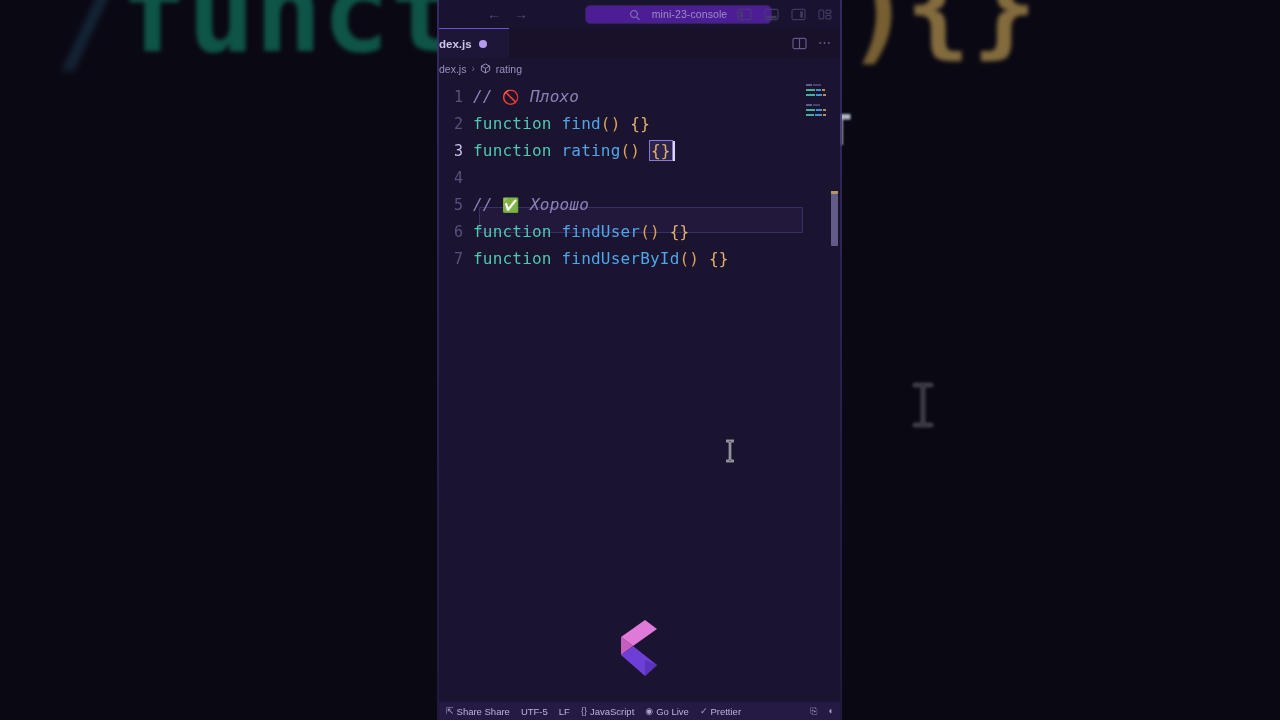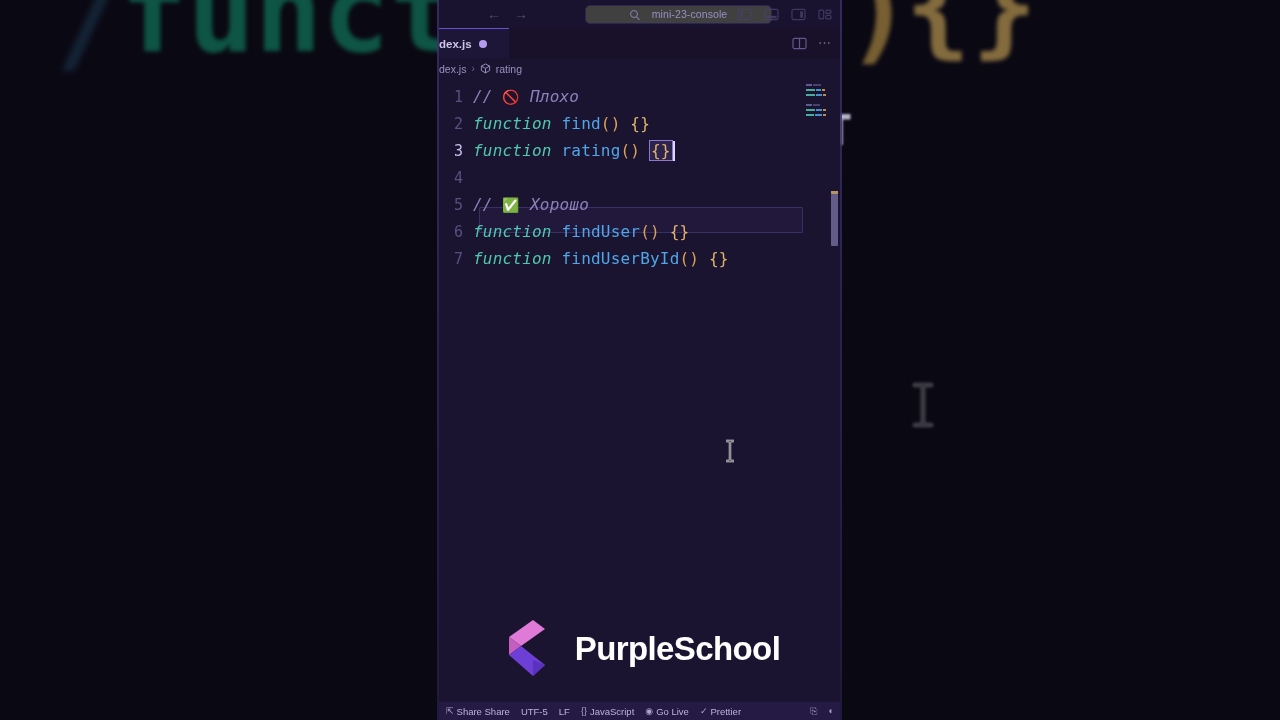--- a/index.html
+++ b/index.html
@@ -111,21 +111,21 @@
   }
   .nav-arrows span {
     font-size: 14px;
     line-height: 14px;
     opacity: .75;
   }
   #searchbox {
     position: absolute;
     left: 146px;
     width: 187px; height: 19px;
-    background: #404040;
+    background: #4c1d95;
     border: 1px solid #2e2452;
     border-radius: 5px;
     display: flex;
     align-items: center;
     justify-content: center;
     gap: 14px;
   }
   #searchbox .mag {
     width: 8px; height: 8px;
     border: 1.3px solid #8b7fb8;
@@ -243,21 +243,21 @@
   }
   .line.cur .lnum { color: #c8bff0; }
   .ltext {
     font-family: "DejaVu Sans Mono", monospace;
     font-size: 16px;
     letter-spacing: .2px;
     white-space: pre;
     display: flex;
     align-items: center;
   }
-  .tok-kw      { color: #4ec9b0; font-style: italic; }
+  .tok-kw      { color: #4ec9b0; }
   .tok-fn      { color: #4fa6e8; }
   .tok-paren   { color: #d8a25a; }
   .tok-brace   { color: #e2b36b; }
   .tok-comment { color: #8b82bb; font-style: italic; }
   .emoji { font-size: 14px; }
 
   #line3-highlight {
     position: absolute;
     left: 40px; top: 128px;
     width: 324px; height: 26px;
@@ -502,21 +502,20 @@
     </svg>
   </div>
 
   <div id="branding">
     <svg id="ps-logo" viewBox="0 0 58 62">
       <path d="M34 2 L10 19 L22 28 L46 11 Z" fill="#e07ad8"></path>
       <path d="M10 19 L22 28 L10 37 Z" fill="#c45fc0"></path>
       <path d="M22 28 L10 37 L34 58 L46 47 Z" fill="#6d3fd6"></path>
       <path d="M46 47 L34 58 L34 42 Z" fill="#5a32bd"></path>
     </svg>
-    <span id="ps-name">PurpleSchool</span>
   </div>
 
   <div id="statusbar">
     <div class="sb-item">
       <span class="sb-ico">⇱</span>
       <span>Share Share</span>
     </div>
     <div class="sb-item">
       <span>UTF-5</span>
     </div>

